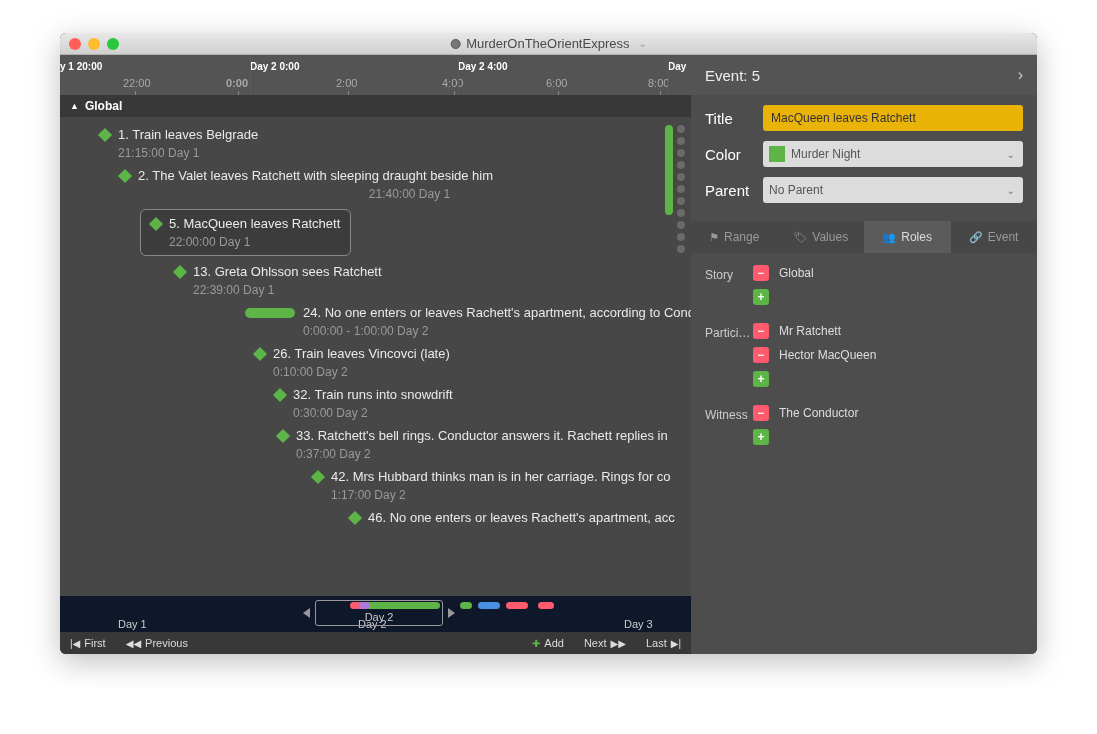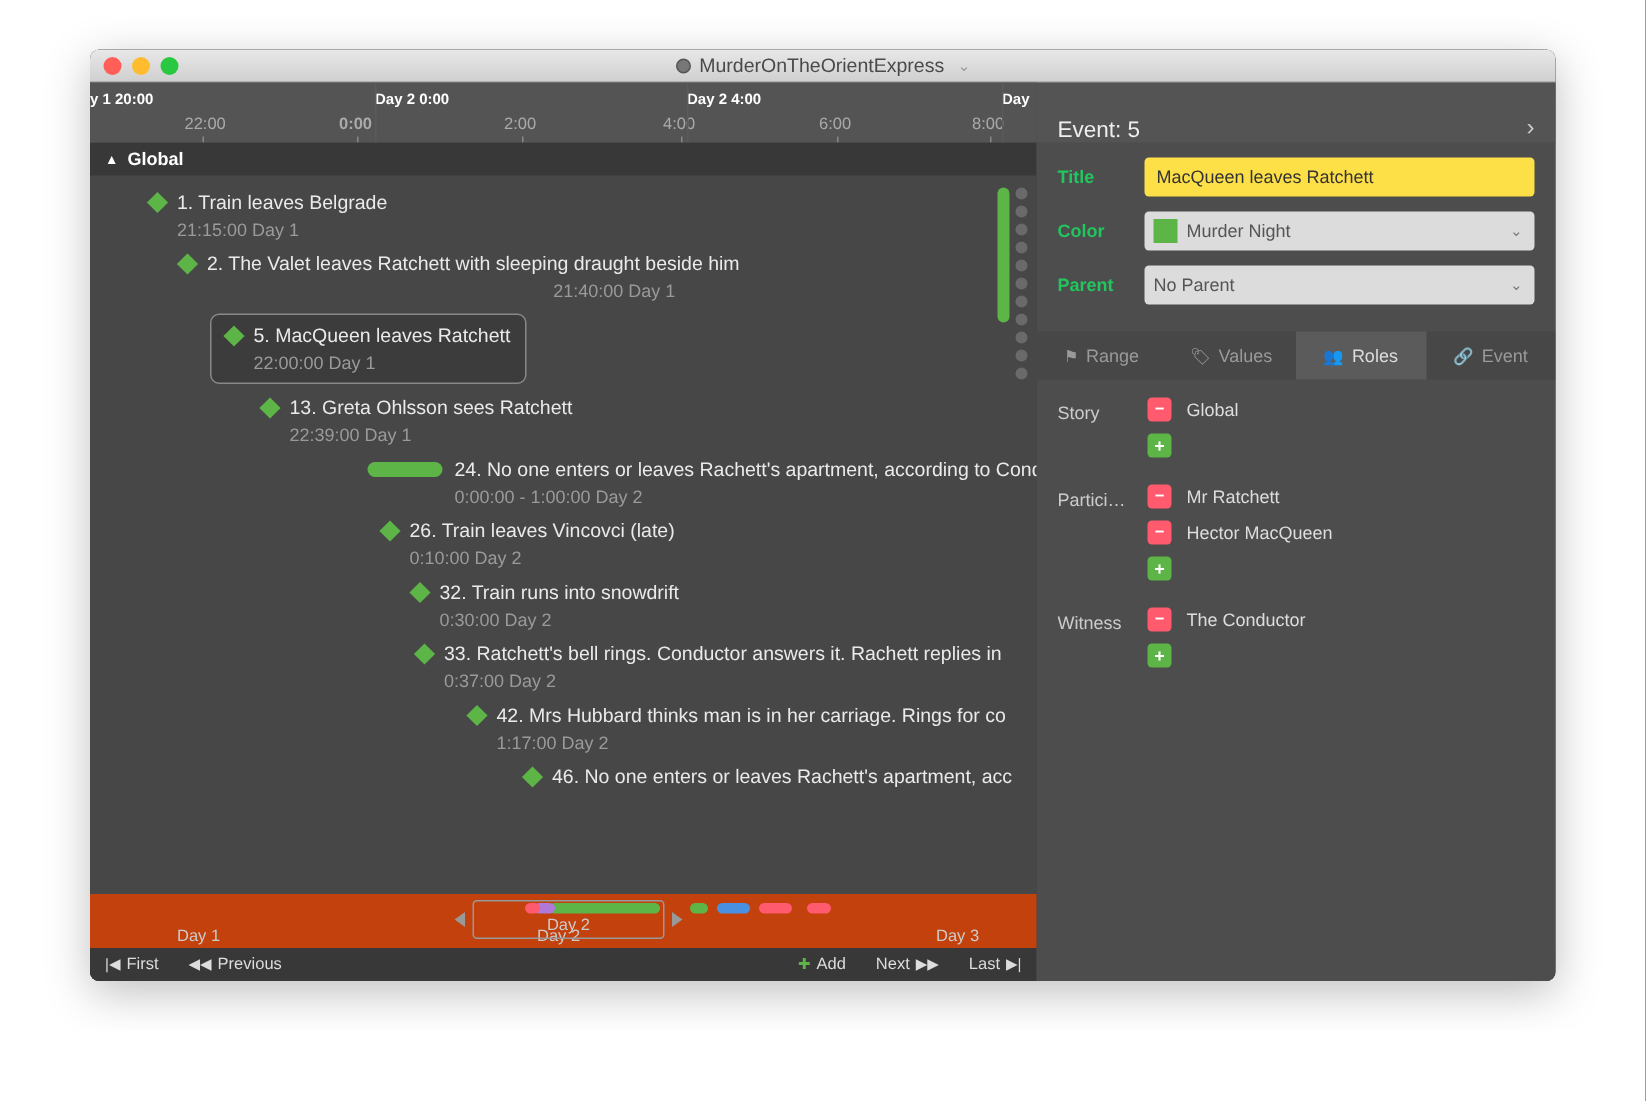--- a/index.html
+++ b/index.html
@@ -34,48 +34,48 @@
 .diamond { width:10px; height:10px; background:#5db548; transform:rotate(45deg); flex-shrink:0; }
 .range-bar { height:10px; background:#5db548; border-radius:5px; flex-shrink:0; }
 .event-time { font-size:12px; color:#9a9a9a; margin-top:4px; }
 .event.selected > .ebox { border:1px solid #888; border-radius:6px; background:rgba(0,0,0,.15); padding:6px 10px; display:inline-block; }
 .event .ebox{padding:0 10px 0 0}
 
 .scroll-dots{position:absolute;right:6px;top:8px;display:flex;flex-direction:column;gap:4px}
 .scroll-dots i{width:8px;height:8px;border-radius:4px;background:#6a6a6a;display:block}
 .green-scroll{position:absolute;right:18px;top:8px;width:8px;bottom:auto;height:90px;background:#5db548;border-radius:4px}
 
-.mini { height:36px; background:#c2410c; display:flex; align-items:center; position:relative; font-size:11px; color:#ccc;padding-left:20px; }
+.mini { height:36px; background:#0f172a; display:flex; align-items:center; position:relative; font-size:11px; color:#ccc;padding-left:20px; }
 .mini .daylbl{position:absolute;bottom:2px}
 .mini-box{position:absolute;border:1px solid #999;border-radius:3px;height:26px;top:4px;display:flex;align-items:center;justify-content:center;gap:0}
 .mini-box span{position:absolute;bottom:2px;font-size:11px}
 .pill{height:7px;border-radius:4px;position:absolute;top:6px}
 .tri{position:absolute;width:0;height:0;border-top:5px solid transparent;border-bottom:5px solid transparent}
 
 .footer { height:22px; background:#383838; display:flex; align-items:center; font-size:11px; color:#ddd; }
 .footer .btn{display:flex;align-items:center;gap:4px;padding:0 10px;height:100%}
 .footer .spacer{flex:1}
 .footer .ic{font-size:10px}
 
 
-.rp-head { height:40px; display:flex; align-items:flex-end; justify-content:space-between; padding:0 14px; font-size:15px; color:#eee; background:#545454; }
+.rp-head { height:40px; display:flex; align-items:center; justify-content:space-between; padding:0 14px; font-size:15px; color:#eee; background:#545454; }
 .rp-head .chv{color:#ccc;font-size:16px}
 .rp-body { padding:10px 14px 0; display:flex; flex-direction:column; gap:10px; }
 .form-row { display:flex; align-items:center; gap:10px; }
-.form-row label { width:48px; font-size:12px; color:#22c55e;font-weight:bold; }
-.input { flex:1; height:26px; background:#fde047; border:none; border-radius:3px; padding:0 8px; font-size:12px; color:#333; }
+.form-row label { width:48px; font-size:15px; color:#ffffff; }
+.input { flex:1; height:26px; background:#eab308; border:none; border-radius:3px; padding:0 8px; font-size:12px; color:#333; }
 .select { flex:1; height:26px; background:#dcdcdc; border-radius:3px; display:flex; align-items:center; padding:0 6px; font-size:12px; color:#555; position:relative; }
 .select .sw{width:16px;height:16px;background:#5db548;margin-right:6px}
 .select .dcar{position:absolute;right:8px;color:#777;font-size:10px}
 .tabs { display:flex; margin:8px -14px 0; background:#474747; }
 .tab { flex:1; height:32px; display:flex; align-items:center; justify-content:center; gap:5px; font-size:12px; color:#9a9a9a; }
 .tab.active{background:#5b5b5b;color:#ddd}
 .tab .ti{font-size:11px}
 .roles { padding:12px 14px; display:flex; flex-direction:column; gap:18px; }
-.role-sec { display:flex; gap:12px; }
+.role-sec { display:flex; }
 .role-sec .lbl{width:48px;font-size:12px;color:#ccc;padding-top:3px;overflow:hidden;text-overflow:ellipsis}
 .role-list { flex:1; display:flex; flex-direction:column; gap:8px; }
 .role-item { display:flex; align-items:center; gap:10px; font-size:12px; color:#ddd; }
 .rm{width:16px;height:16px;background:#ff5a6e;border-radius:3px;display:flex;align-items:center;justify-content:center;color:#fff;font-weight:bold;font-size:11px}
 .add{width:16px;height:16px;background:#5db548;border-radius:3px;display:flex;align-items:center;justify-content:center;color:#fff;font-weight:bold;font-size:12px}
 </style>
 </head>
 <body>
 
 <div class="window">

